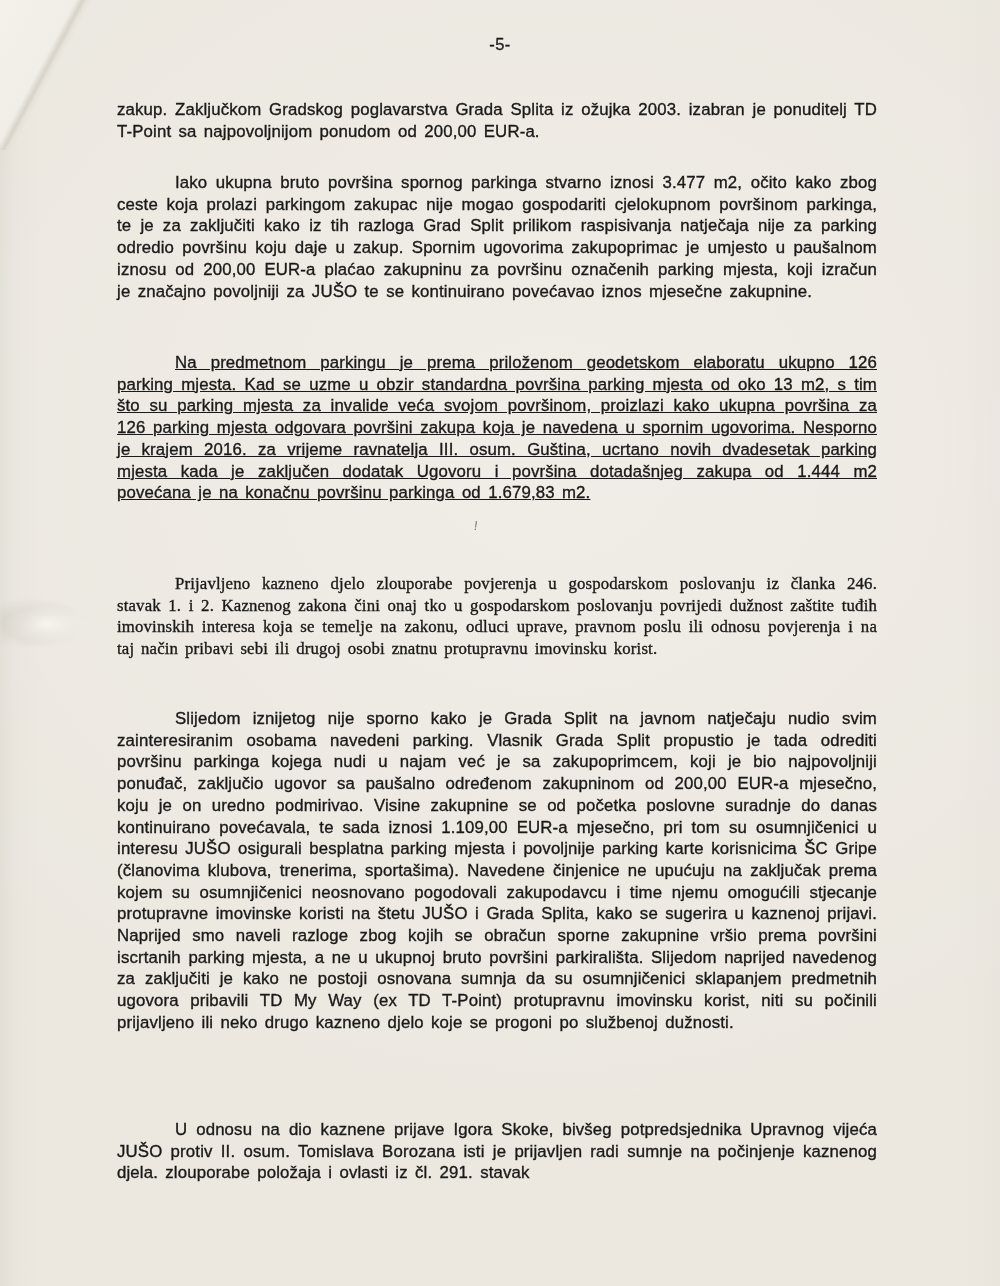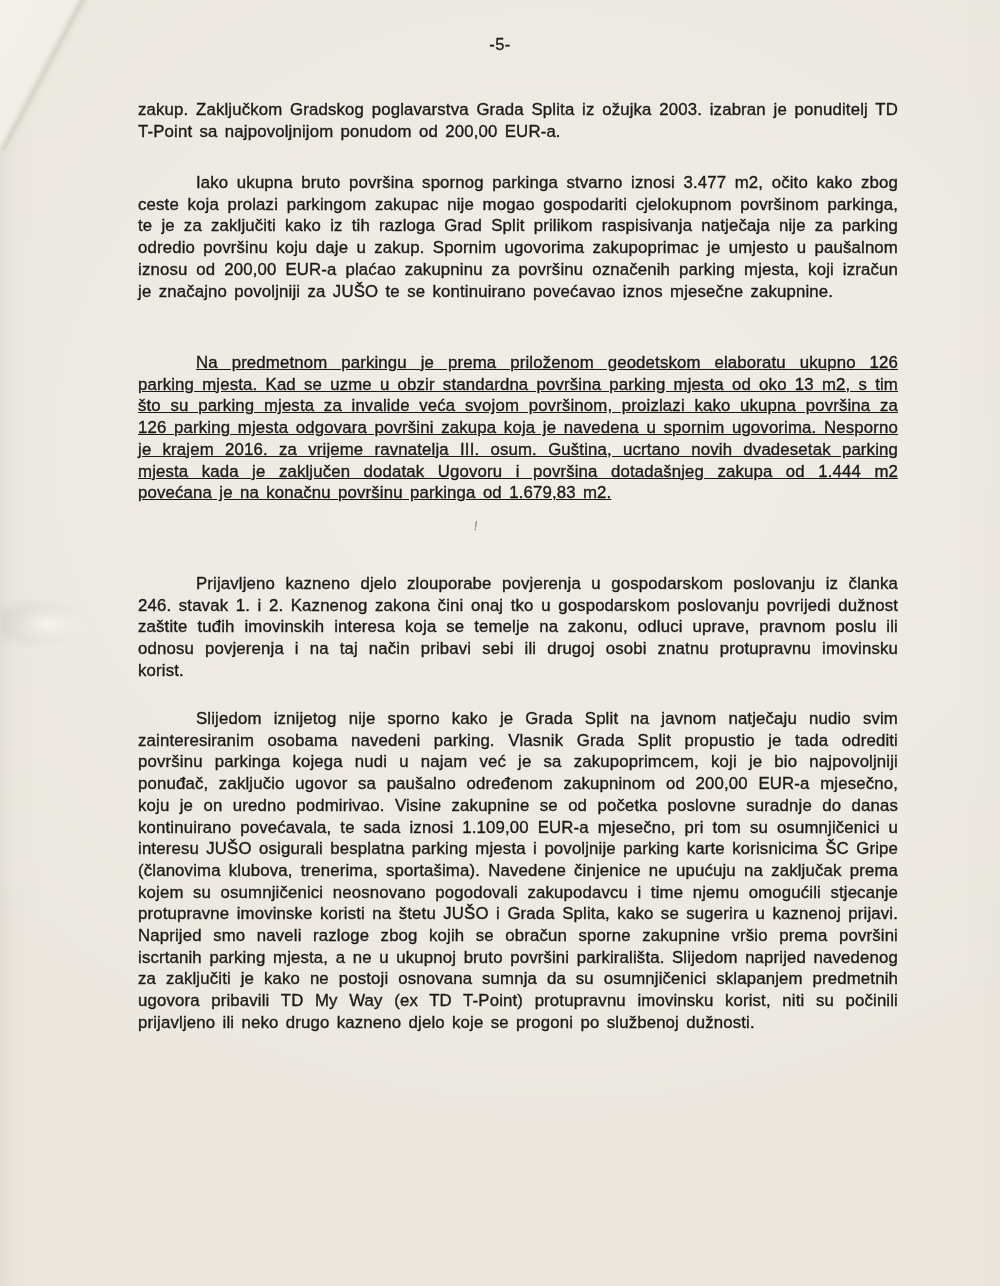--- a/index.html
+++ b/index.html
@@ -48,36 +48,36 @@
     top: 35px; left: 0;
     width: 100%;
     text-align: center;
     font-size: 16.5px;
     letter-spacing: 0.5px;
     color: #1b1a18;
     -webkit-text-stroke: 0.3px #1b1a18;
   }
   .para {
     position: absolute;
-    left: 138px;
+    left: 117px;
     width: 760px;
     margin: 0;
     text-align: justify;
     font-size: 16.8px;
     line-height: 21.7px;
     letter-spacing: 0.15px;
     word-spacing: 2.5px;
     color: #1b1a18;
     -webkit-text-stroke: 0.35px #1b1a18;
   }
   .indent { text-indent: 58px; }
   .p1 { top: 99px; }
   .p2 { top: 172px; }
   .p3 { top: 352px; text-decoration: underline; }
-  .p4 { top: 573px; }
+  .p4 { top: 573px; font-family: Liberation Serif, serif; }
   .p5 { top: 708px; }
   .p6 { top: 1119px; }
   .stray-mark {
     position: absolute;
     left: 474px; top: 518px;
     font-size: 13px;
     color: #4a463f;
     opacity: 0.7;
     transform: rotate(7deg);
     -webkit-text-stroke: 0;
@@ -97,13 +97,14 @@
   <p class="para indent p2">Iako ukupna bruto površina spornog parkinga stvarno iznosi 3.477 m2, očito kako zbog ceste koja prolazi parkingom zakupac nije mogao gospodariti cjelokupnom površinom parkinga, te je za zaključiti kako iz tih razloga Grad Split prilikom raspisivanja natječaja nije za parking odredio površinu koju daje u zakup. Spornim ugovorima zakupoprimac je umjesto u paušalnom iznosu od 200,00 EUR-a plaćao zakupninu za površinu označenih parking mjesta, koji izračun je značajno povoljniji za JUŠO te se kontinuirano povećavao iznos mjesečne zakupnine.</p>
 
   <p class="para indent p3">Na predmetnom parkingu je prema priloženom geodetskom elaboratu ukupno 126 parking mjesta. Kad se uzme u obzir standardna površina parking mjesta od oko 13 m2, s tim što su parking mjesta za invalide veća svojom površinom, proizlazi kako ukupna površina za 126 parking mjesta odgovara površini zakupa koja je navedena u spornim ugovorima. Nesporno je krajem 2016. za vrijeme ravnatelja III. osum. Guština, ucrtano novih dvadesetak parking mjesta kada je zaključen dodatak Ugovoru i površina dotadašnjeg zakupa od 1.444 m2 povećana je na konačnu površinu parkinga od 1.679,83 m2.</p>
 
   <span class="stray-mark">!</span>
 
   <p class="para indent p4">Prijavljeno kazneno djelo zlouporabe povjerenja u gospodarskom poslovanju iz članka 246. stavak 1. i 2. Kaznenog zakona čini onaj tko u gospodarskom poslovanju povrijedi dužnost zaštite tuđih imovinskih interesa koja se temelje na zakonu, odluci uprave, pravnom poslu ili odnosu povjerenja i na taj način pribavi sebi ili drugoj osobi znatnu protupravnu imovinsku korist.</p>
 
   <p class="para indent p5">Slijedom iznijetog nije sporno kako je Grada Split na javnom natječaju nudio svim zainteresiranim osobama navedeni parking. Vlasnik Grada Split propustio je tada odrediti površinu parkinga kojega nudi u najam već je sa zakupoprimcem, koji je bio najpovoljniji ponuđač, zaključio ugovor sa paušalno određenom zakupninom od 200,00 EUR-a mjesečno, koju je on uredno podmirivao. Visine zakupnine se od početka poslovne suradnje do danas kontinuirano povećavala, te sada iznosi 1.109,00 EUR-a mjesečno, pri tom su osumnjičenici u interesu JUŠO osigurali besplatna parking mjesta i povoljnije parking karte korisnicima ŠC Gripe (članovima klubova, trenerima, sportašima). Navedene činjenice ne upućuju na zaključak prema kojem su osumnjičenici neosnovano pogodovali zakupodavcu i time njemu omogućili stjecanje protupravne imovinske koristi na štetu JUŠO i Grada Splita, kako se sugerira u kaznenoj prijavi. Naprijed smo naveli razloge zbog kojih se obračun sporne zakupnine vršio prema površini iscrtanih parking mjesta, a ne u ukupnoj bruto površini parkirališta. Slijedom naprijed navedenog za zaključiti je kako ne postoji osnovana sumnja da su osumnjičenici sklapanjem predmetnih ugovora pribavili TD My Way (ex TD T-Point) protupravnu imovinsku korist, niti su počinili prijavljeno ili neko drugo kazneno djelo koje se progoni po službenoj dužnosti.</p>
 
+  <p class="para indent p6">U odnosu na dio kaznene prijave Igora Skoke, bivšeg potpredsjednika Upravnog vijeća JUŠO protiv II. osum. Tomislava Borozana isti je prijavljen radi sumnje na počinjenje kaznenog djela. zlouporabe položaja i ovlasti iz čl. 291. stavak</p>
 </div>
 
 </body></html>

